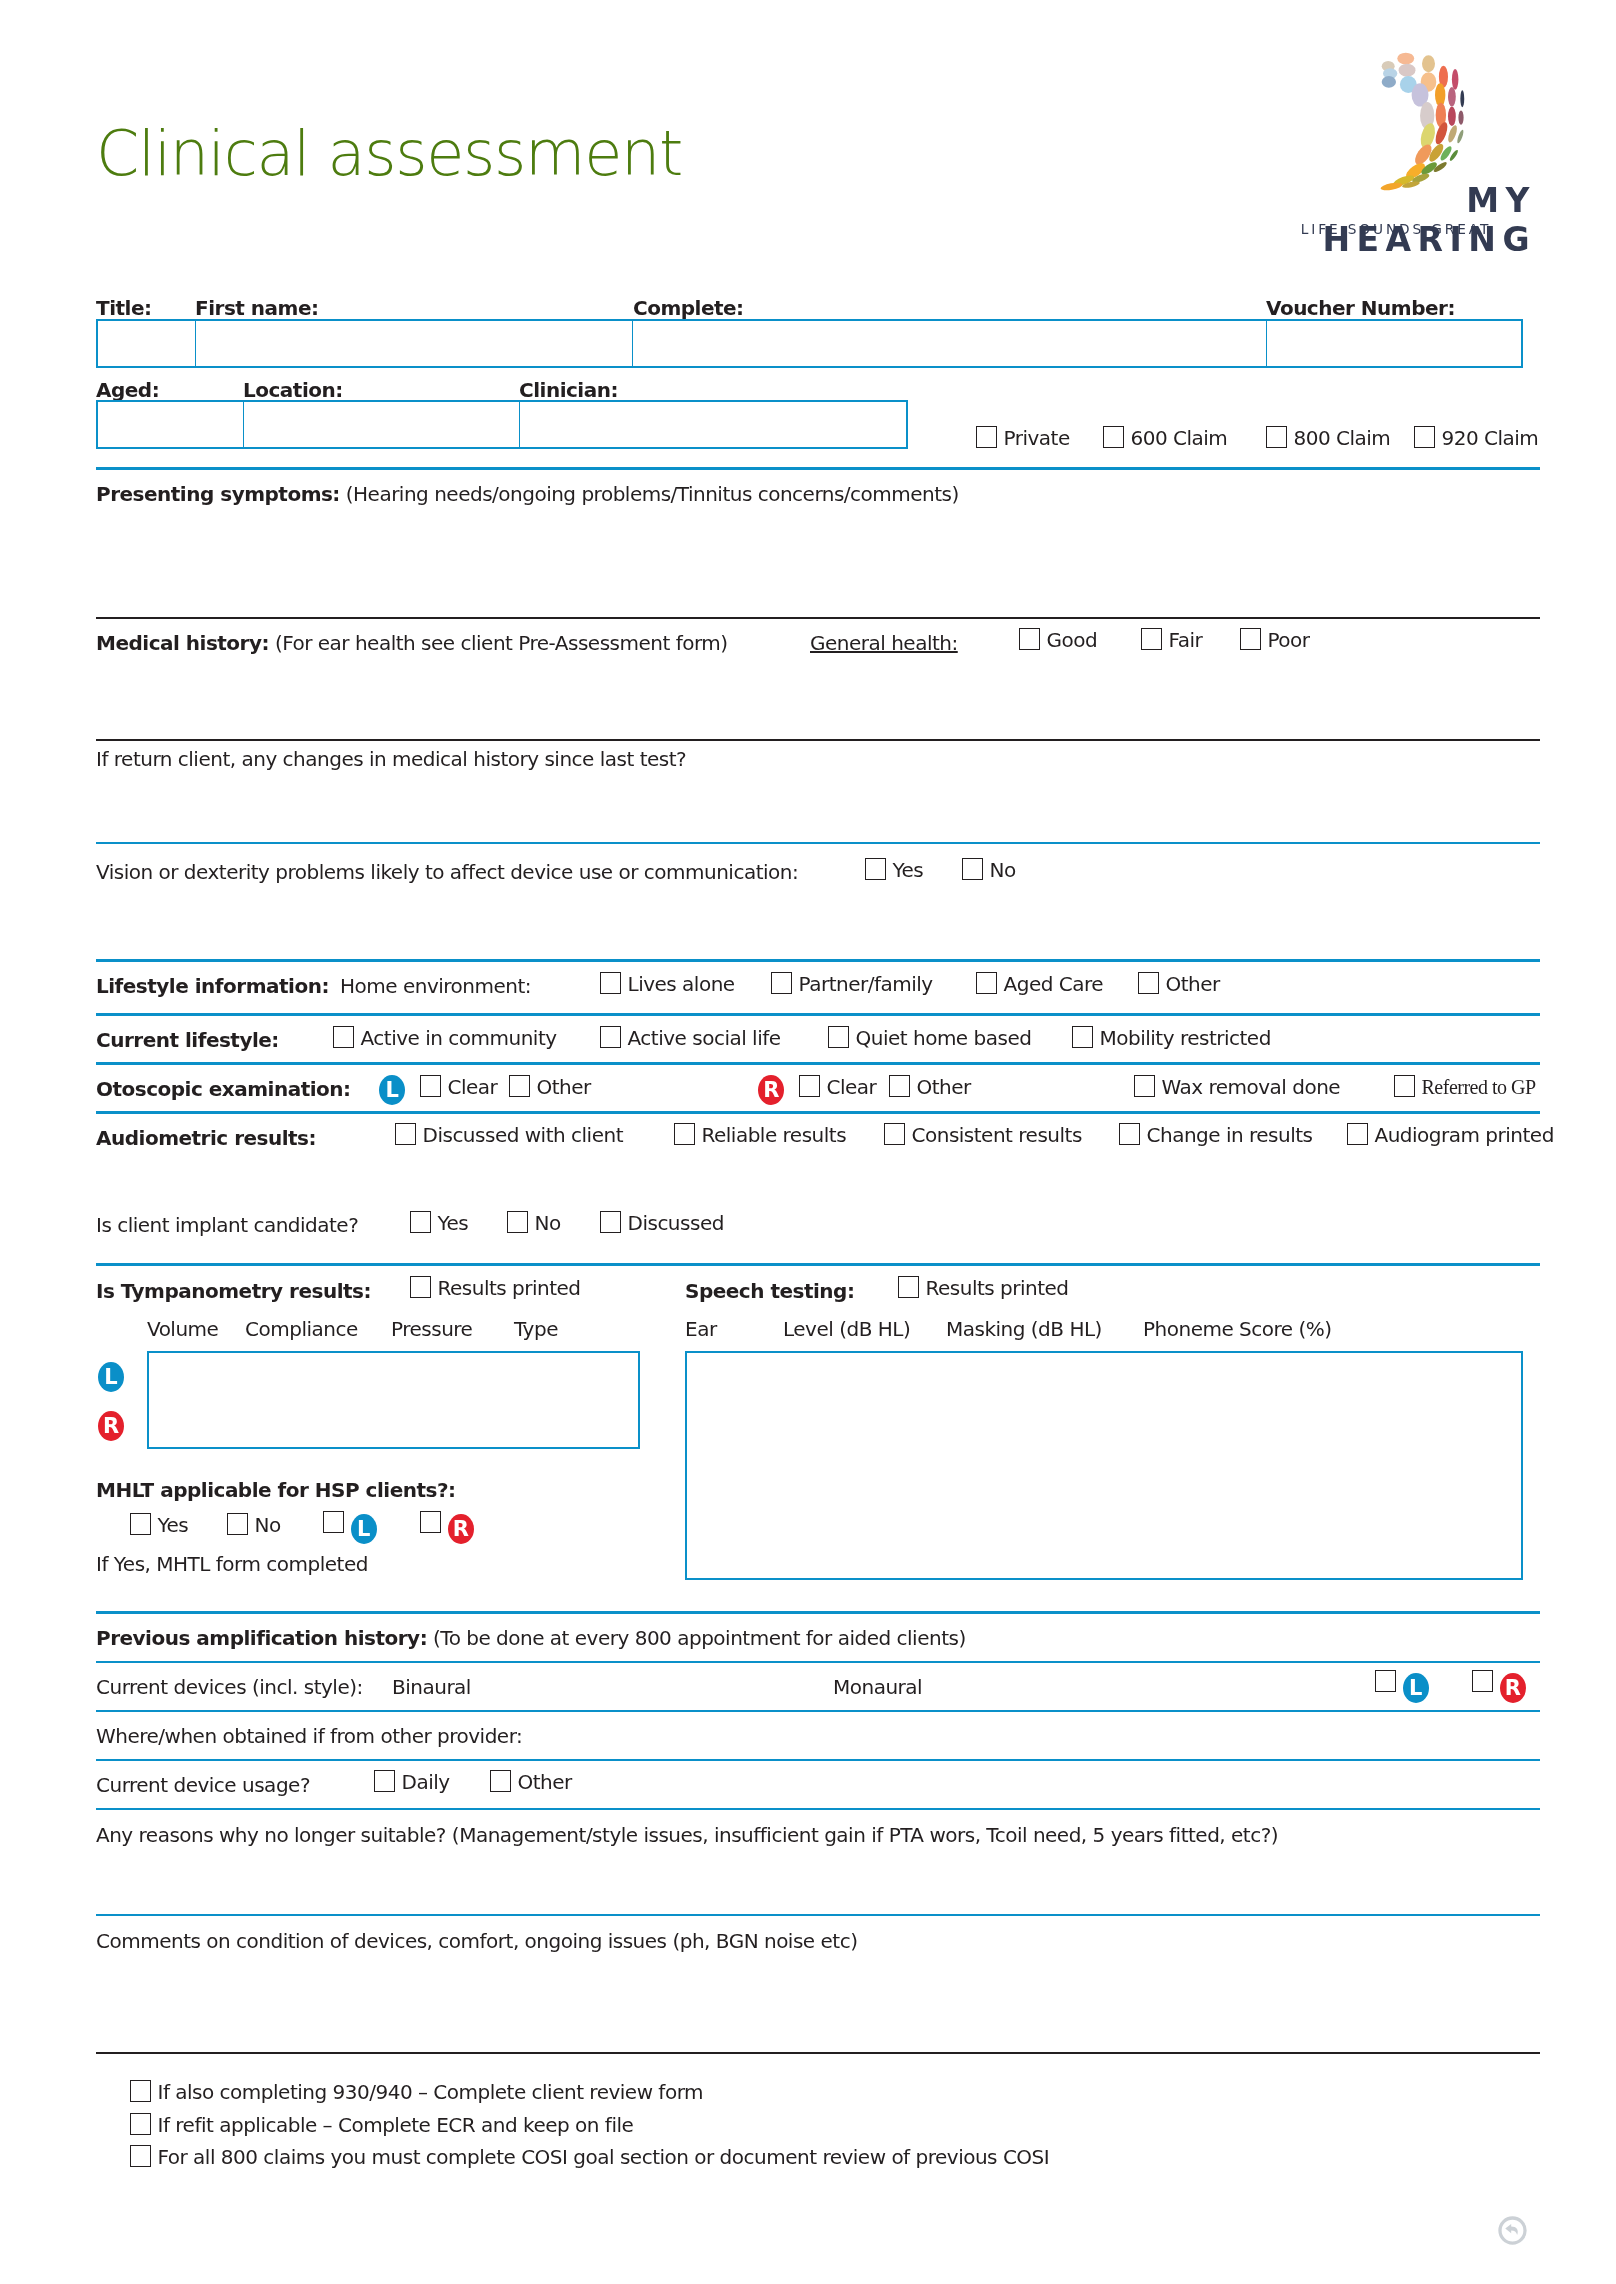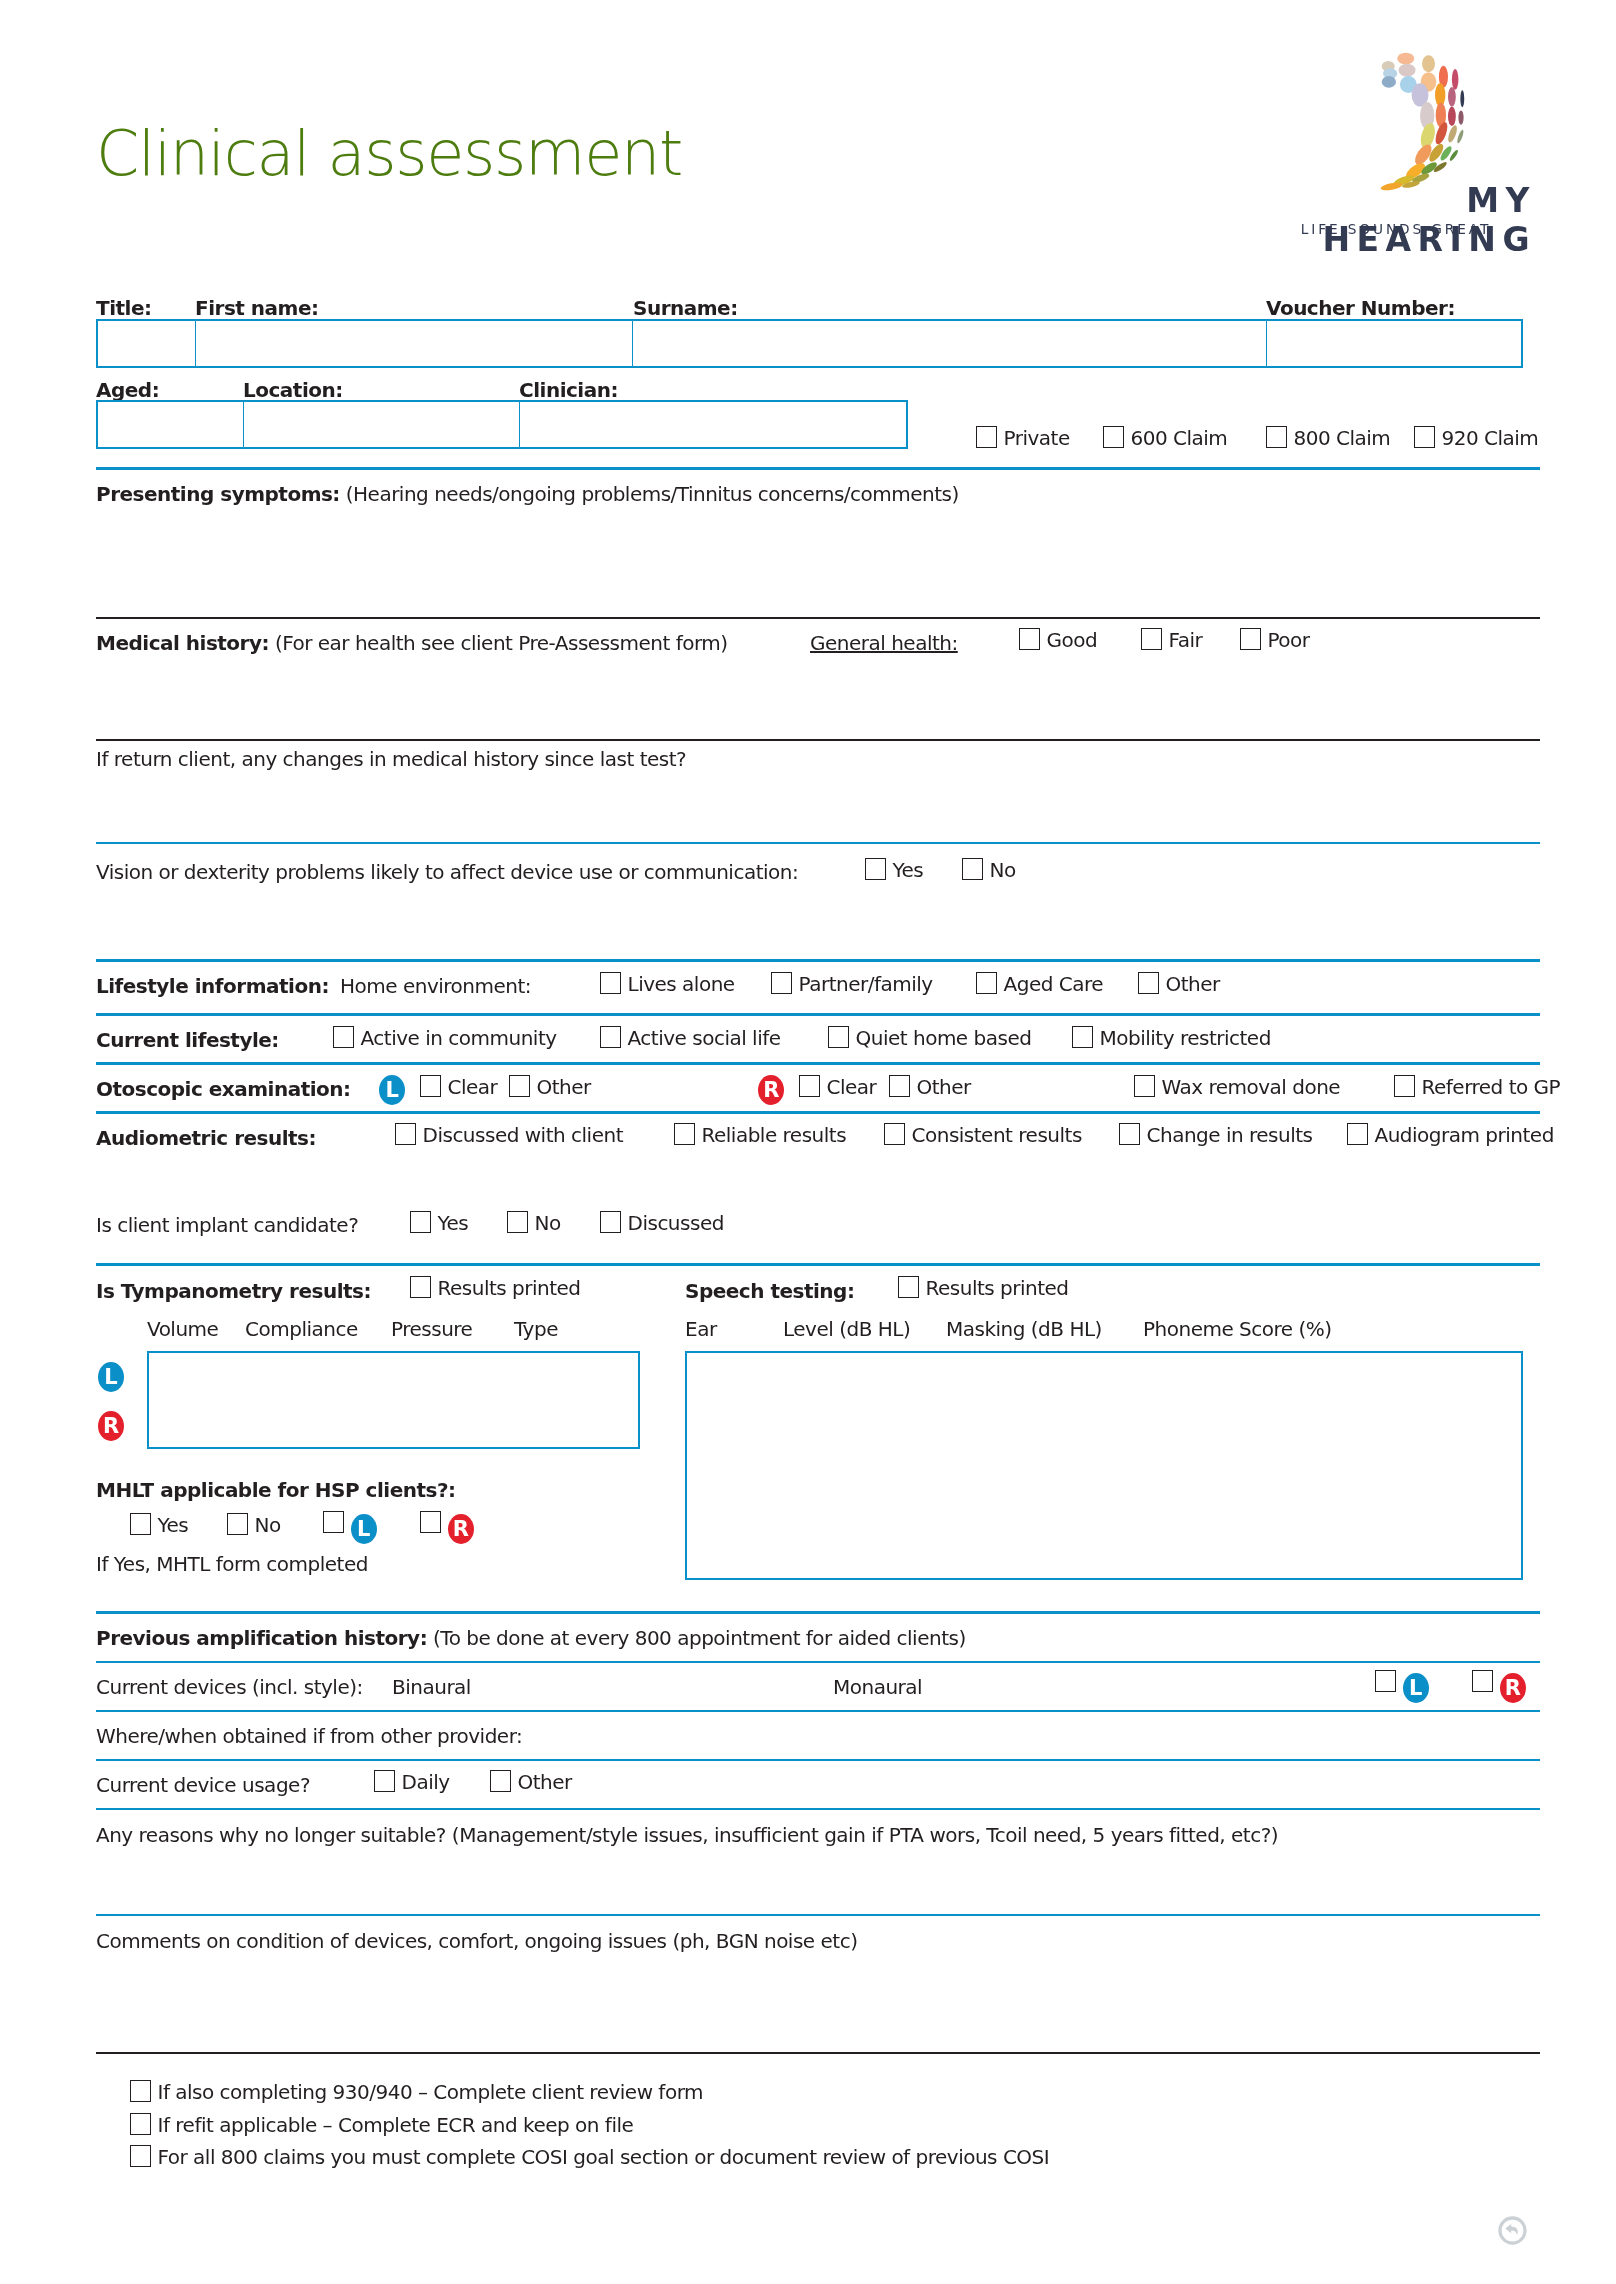--- a/index.html
+++ b/index.html
@@ -70,21 +70,21 @@
     <ellipse cx="283" cy="214" rx="5" ry="14" fill="#a7a23d" transform="rotate(70 283 214)"></ellipse>
     <ellipse cx="238" cy="227" rx="5" ry="17" fill="#f3a52b" transform="rotate(80 238 227)"></ellipse>
     <ellipse cx="268" cy="224" rx="4" ry="14" fill="#c2a53b" transform="rotate(78 268 224)"></ellipse>
   </g>
 </svg>
 <div class="logo-text">MY HEARING</div>
 <div class="logo-tag">LIFE SOUNDS GREAT</div>
 
 <div class="lbl b" style="left:96px;top:296px;">Title:</div>
 <div class="lbl b" style="left:195px;top:296px;">First name:</div>
-<div class="lbl b" style="left:633px;top:296px;">Surname:</div>
+<div class="lbl b" style="left:633px;top:296px;">Complete:</div>
 <div class="lbl b" style="left:1266px;top:296px;">Voucher Number:</div>
 
 <div class="box" style="left:96px;top:319px;width:1427px;height:49px;">
   <div class="cell" style="left:97px;border-left:1.3px solid #0a90c9;"></div>
   <div class="cell" style="left:534px;"></div>
   <div class="cell" style="left:1168px;"></div>
   <div class="abs" style="left:0;top:0;width:97px;height:100%;"></div>
   <div class="abs" style="left:98px;top:0;width:436px;height:100%;"></div>
   <div class="abs" style="left:536px;top:0;width:632px;height:100%;"></div>
   <div class="abs" style="left:1169px;top:0;width:254px;height:100%;"></div>
@@ -149,21 +149,21 @@
 <div class="rule-blue" style="top:1062px;"></div>
 
 <div class="lbl b" style="left:96px;top:1077px;">Otoscopic examination:</div>
 <div class="opt" style="left:345px;top:1073px;"><span class="ear ear-l">L</span></div>
 <div class="opt" style="left:386px;top:1075px;"><span class="cb"></span><span>Clear</span></div>
 <div class="opt" style="left:475px;top:1075px;"><span class="cb"></span><span>Other</span></div>
 <div class="opt" style="left:724px;top:1073px;"><span class="ear ear-r">R</span></div>
 <div class="opt" style="left:765px;top:1075px;"><span class="cb"></span><span>Clear</span></div>
 <div class="opt" style="left:855px;top:1075px;"><span class="cb"></span><span>Other</span></div>
 <div class="opt" style="left:1100px;top:1075px;"><span class="cb"></span><span>Wax removal done</span></div>
-<div class="opt" style="left:1360px;top:1075px;"><span class="cb"></span><span>Referred to GP</span></div>
+<div class="opt" style="left:1360px;top:1075px;font-family:Liberation Serif, serif;"><span class="cb"></span><span>Referred to GP</span></div>
 
 <div class="rule-blue" style="top:1111px;"></div>
 
 <div class="lbl b" style="left:96px;top:1126px;">Audiometric results:</div>
 <div class="opt" style="left:361px;top:1123px;"><span class="cb"></span><span>Discussed with client</span></div>
 <div class="opt" style="left:640px;top:1123px;"><span class="cb"></span><span>Reliable results</span></div>
 <div class="opt" style="left:850px;top:1123px;"><span class="cb"></span><span>Consistent results</span></div>
 <div class="opt" style="left:1085px;top:1123px;"><span class="cb"></span><span>Change in results</span></div>
 <div class="opt" style="left:1313px;top:1123px;"><span class="cb"></span><span>Audiogram printed</span></div>
 

